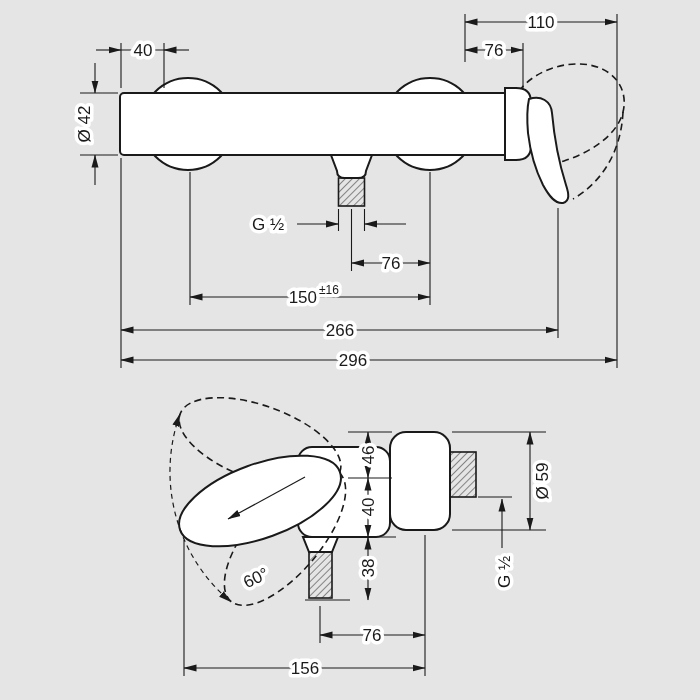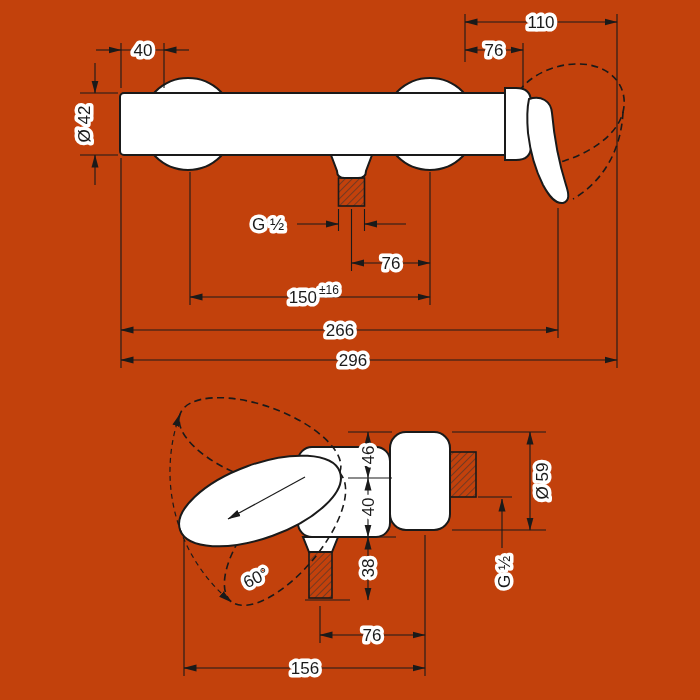--- a/index.html
+++ b/index.html
@@ -1,16 +1,16 @@
 <!DOCTYPE html>
 <html><head>
 <meta charset="utf-8">
 <style>
   html,body{margin:0;padding:0;background:#ffffff;}
-  .stage{width:700px;height:700px;position:relative;background:#c2410c;overflow:hidden;}
+  .stage{width:700px;height:700px;position:relative;background:#e5e5e5;overflow:hidden;}
   svg{display:block;}
   .obj{fill:#ffffff;stroke:#1a1a1a;stroke-width:2;}
   .thr{stroke:#1a1a1a;stroke-width:1.6;}
   .dash{fill:none;stroke:#1a1a1a;stroke-width:1.6;stroke-dasharray:7 4.5;}
   .dasht{fill:none;stroke:#1a1a1a;stroke-width:1.2;stroke-dasharray:5 4;}
   .dims line, .dims path{stroke:#1a1a1a;stroke-width:1.1;fill:none;}
   text{font-family:"Liberation Sans","DejaVu Sans",sans-serif;font-size:17px;fill:#1a1a1a;
        paint-order:stroke;stroke:#ffffff;stroke-width:7px;stroke-linejoin:round;}
   .sup{font-size:12px;}
 </style>

